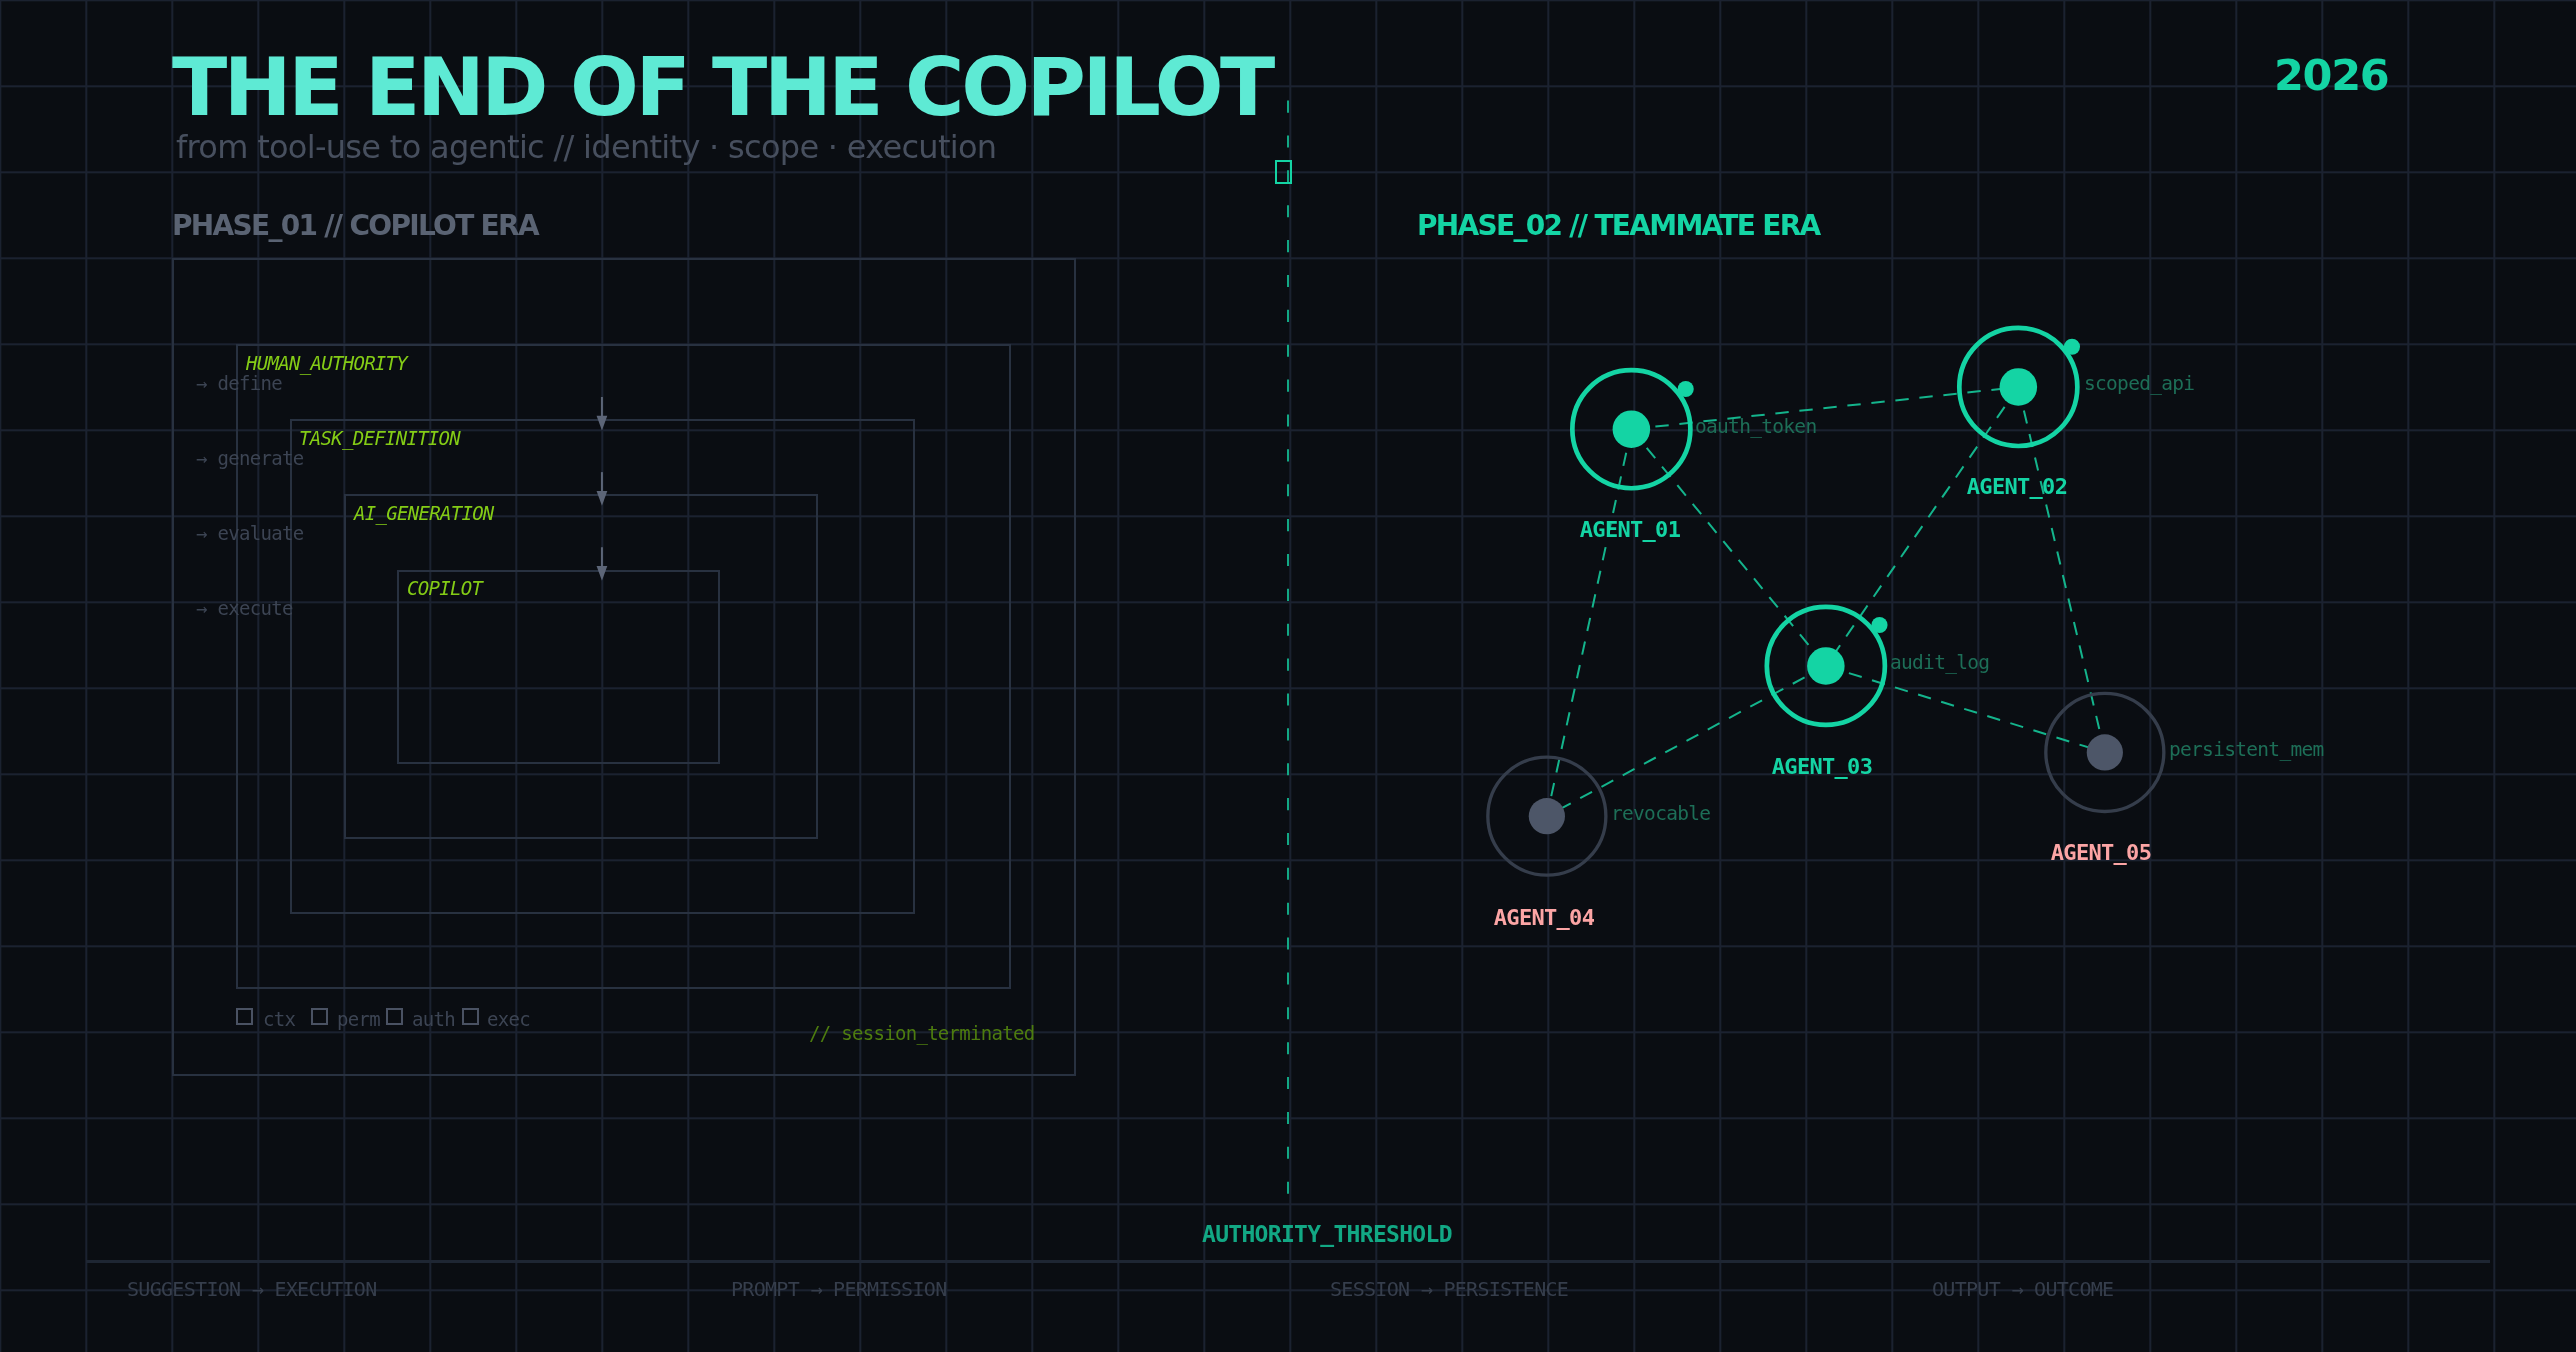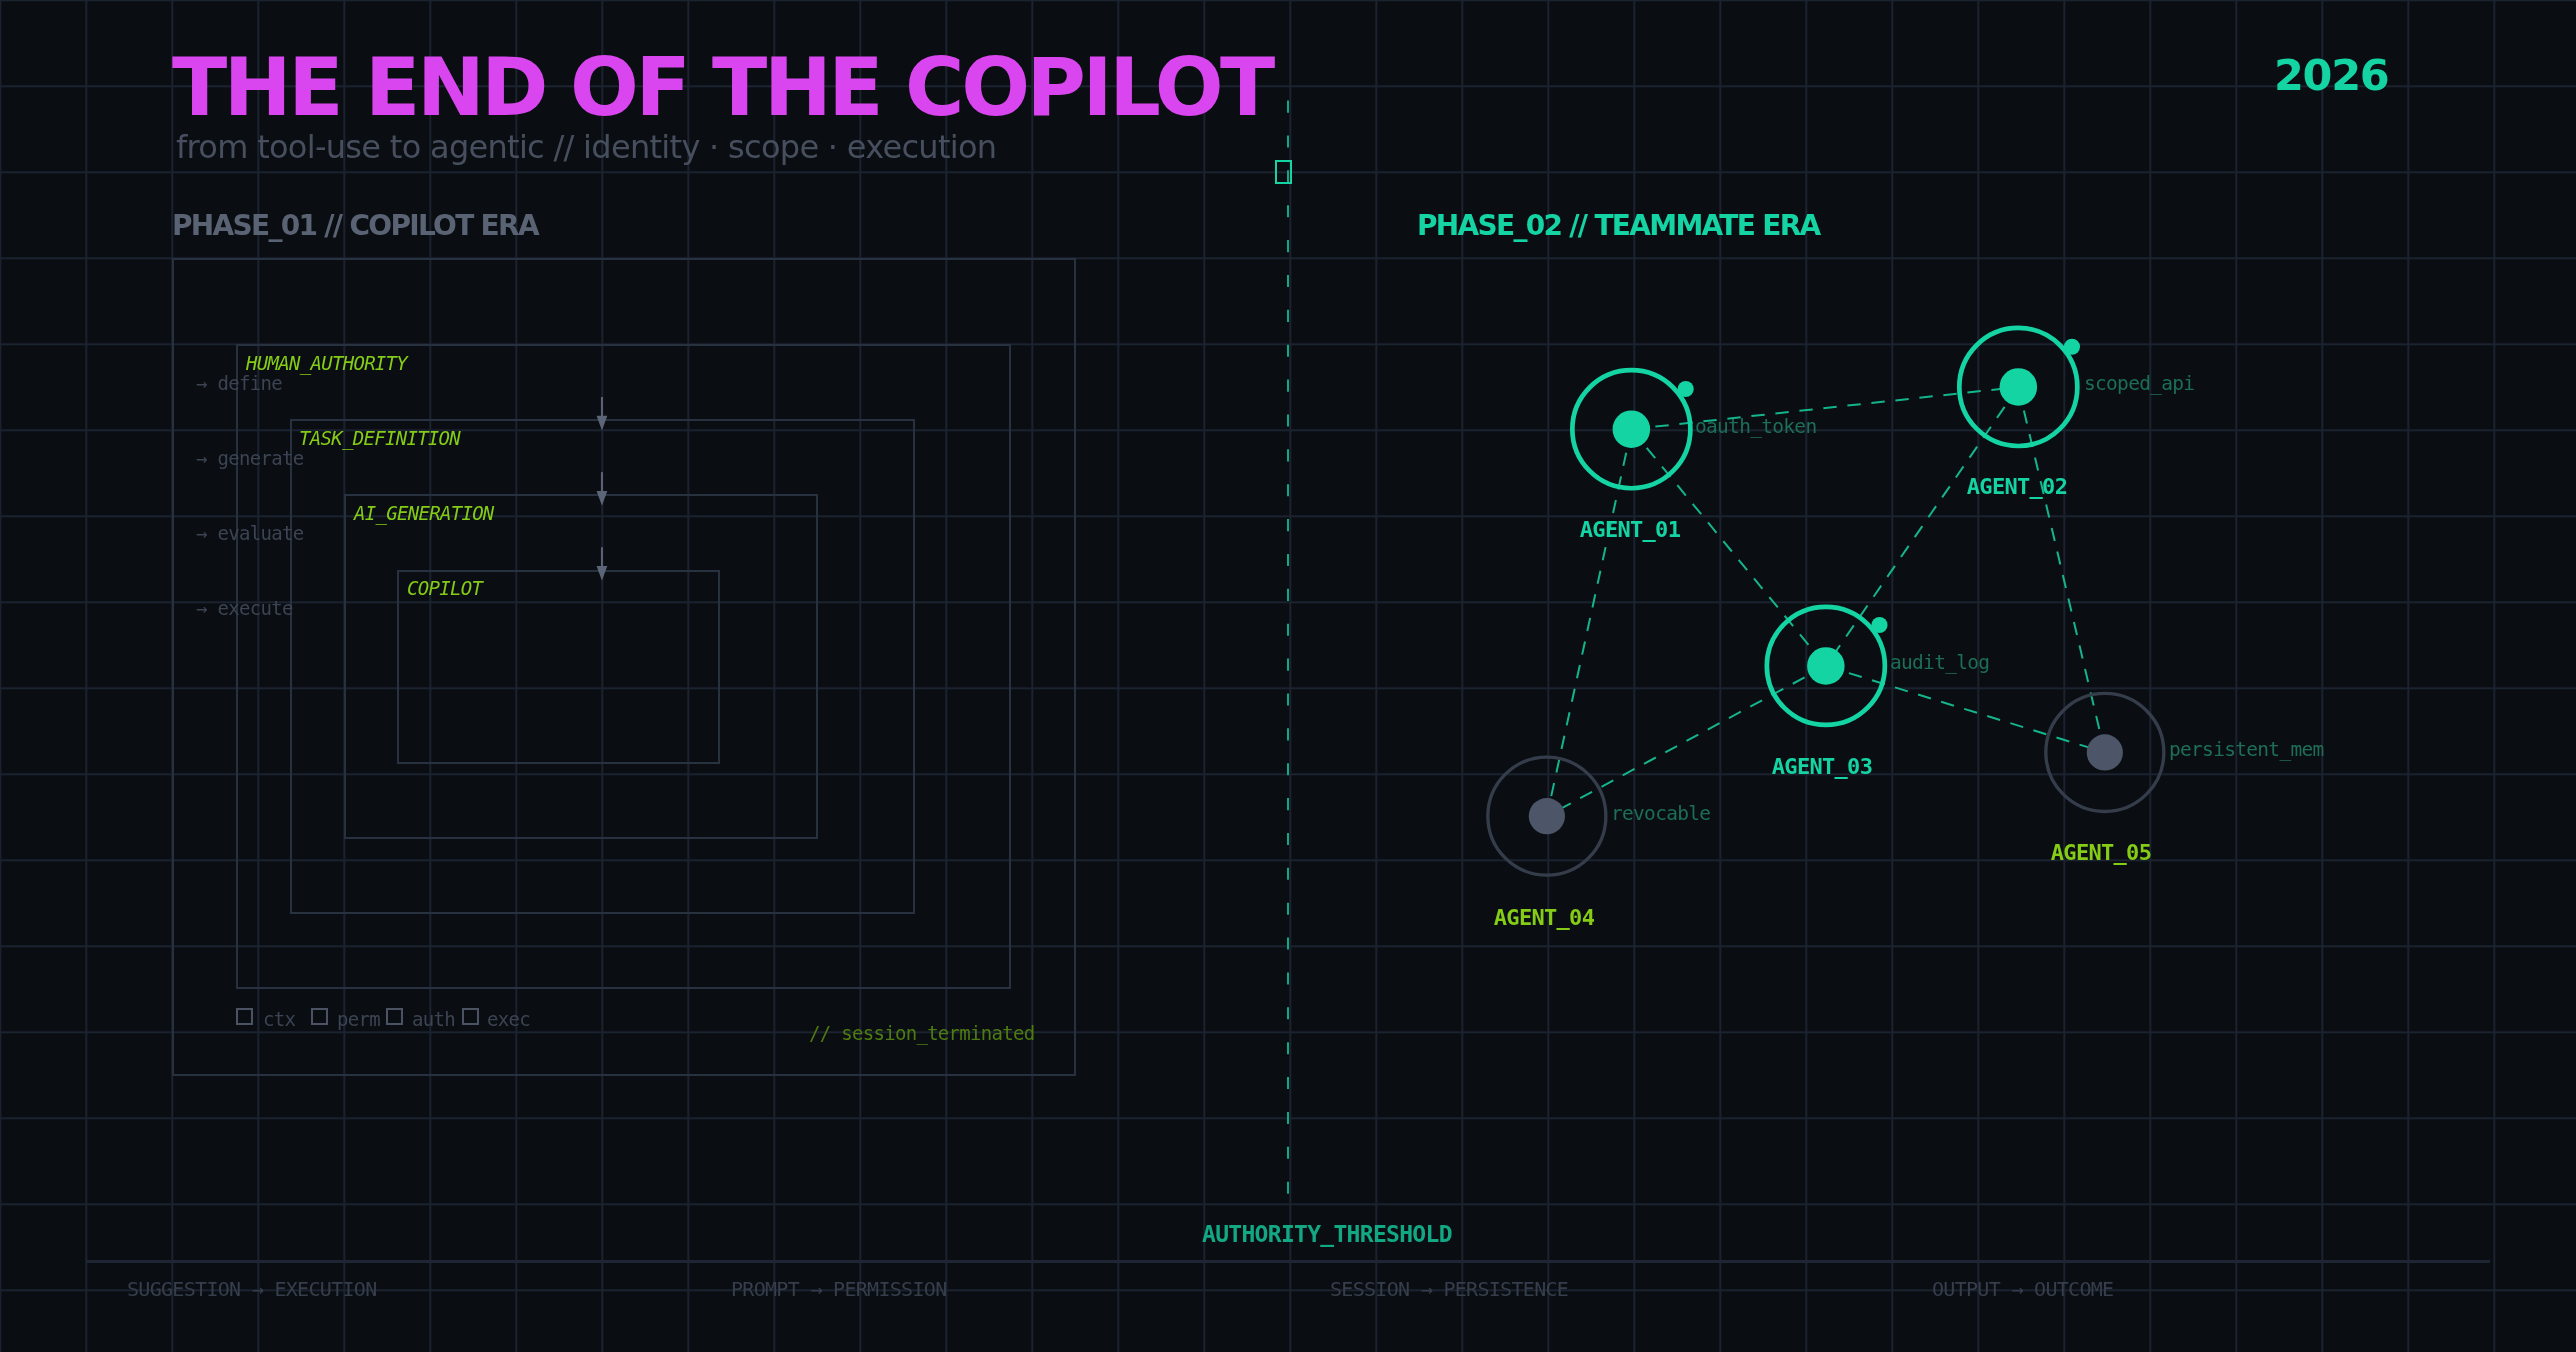--- a/index.html
+++ b/index.html
@@ -8,21 +8,21 @@
     background:#0a0d12;
     background-image:
       linear-gradient(to right, #1b2230 0, #1b2230 2px, transparent 2px),
       linear-gradient(to bottom, #1b2230 0, #1b2230 2px, transparent 2px);
     background-size:86px 86px;
     background-position:-0.7px -0.7px;
     font-family:"DejaVu Sans", sans-serif;
   }
   .abs { position:absolute; }
   .title {
-    left:172px; top:47px; font-size:81px; font-weight:bold; color:#d946ef;
+    left:172px; top:47px; font-size:81px; font-weight:bold; color:#5eead4;
     letter-spacing:-3.4px; white-space:nowrap; line-height:1;
     font-family:"DejaVu Sans", sans-serif;
   }
   .subtitle {
     left:176px; top:131px; font-size:32px; color:#474f5e; white-space:nowrap;
     letter-spacing:-0.7px; line-height:1;
   }
   .year {
     left:2274px; top:54px; font-size:43px; font-weight:bold; color:#14d4a4;
     letter-spacing:-1.3px; line-height:1;
@@ -39,21 +39,21 @@
   .step { position:absolute; font-size:19px; color:#3c4453; letter-spacing:-0.7px; white-space:nowrap; line-height:1; }
   .legend-box { position:absolute; width:17.4px; height:17.4px; border:2px solid #4a5263; box-sizing:border-box; }
   .legend-text { position:absolute; font-size:19px; color:#3c4453; letter-spacing:-0.7px; line-height:1; }
   .session { position:absolute; font-size:19px; color:#4d7c0f; white-space:nowrap; letter-spacing:-0.7px; line-height:1;padding-left:36px; }
   .marker { position:absolute; left:1275px; top:160px; width:17.4px; height:24px; border:2.7px solid #14d4a4; box-sizing:border-box; }
   .threshold { position:absolute; left:1202px; top:1223px; font-size:23px; font-weight:bold; color:#12a884; letter-spacing:-0.7px; line-height:1; }
   .footer-rule { position:absolute; left:86px; top:1260px; width:2404px; height:2.7px; background:#1e2633; }
   .footer-label { position:absolute; top:1279px; font-size:20px; color:#363e4c; white-space:nowrap; letter-spacing:-0.7px; line-height:1; }
   .agent-label { position:absolute; font-size:22px; font-weight:bold; letter-spacing:-0.7px; white-space:nowrap; line-height:1; transform:translateX(-50%);margin-top:17px; }
   .agent-label.on { color:#14d4a4; }
-  .agent-label.off { color:#84cc16; }
+  .agent-label.off { color:#fca5a5; }
   .attr-label { position:absolute; font-size:19.5px; color:#1d6e57; white-space:nowrap; letter-spacing:-0.7px; line-height:1; }
   svg.overlay { position:absolute; left:0; top:0; }
 </style>
 </head>
 <body>
 
 <div class="abs title">THE END OF THE COPILOT</div>
 <div class="abs subtitle">from tool-use to agentic // identity · scope · execution</div>
 <div class="abs year">2026</div>
 

